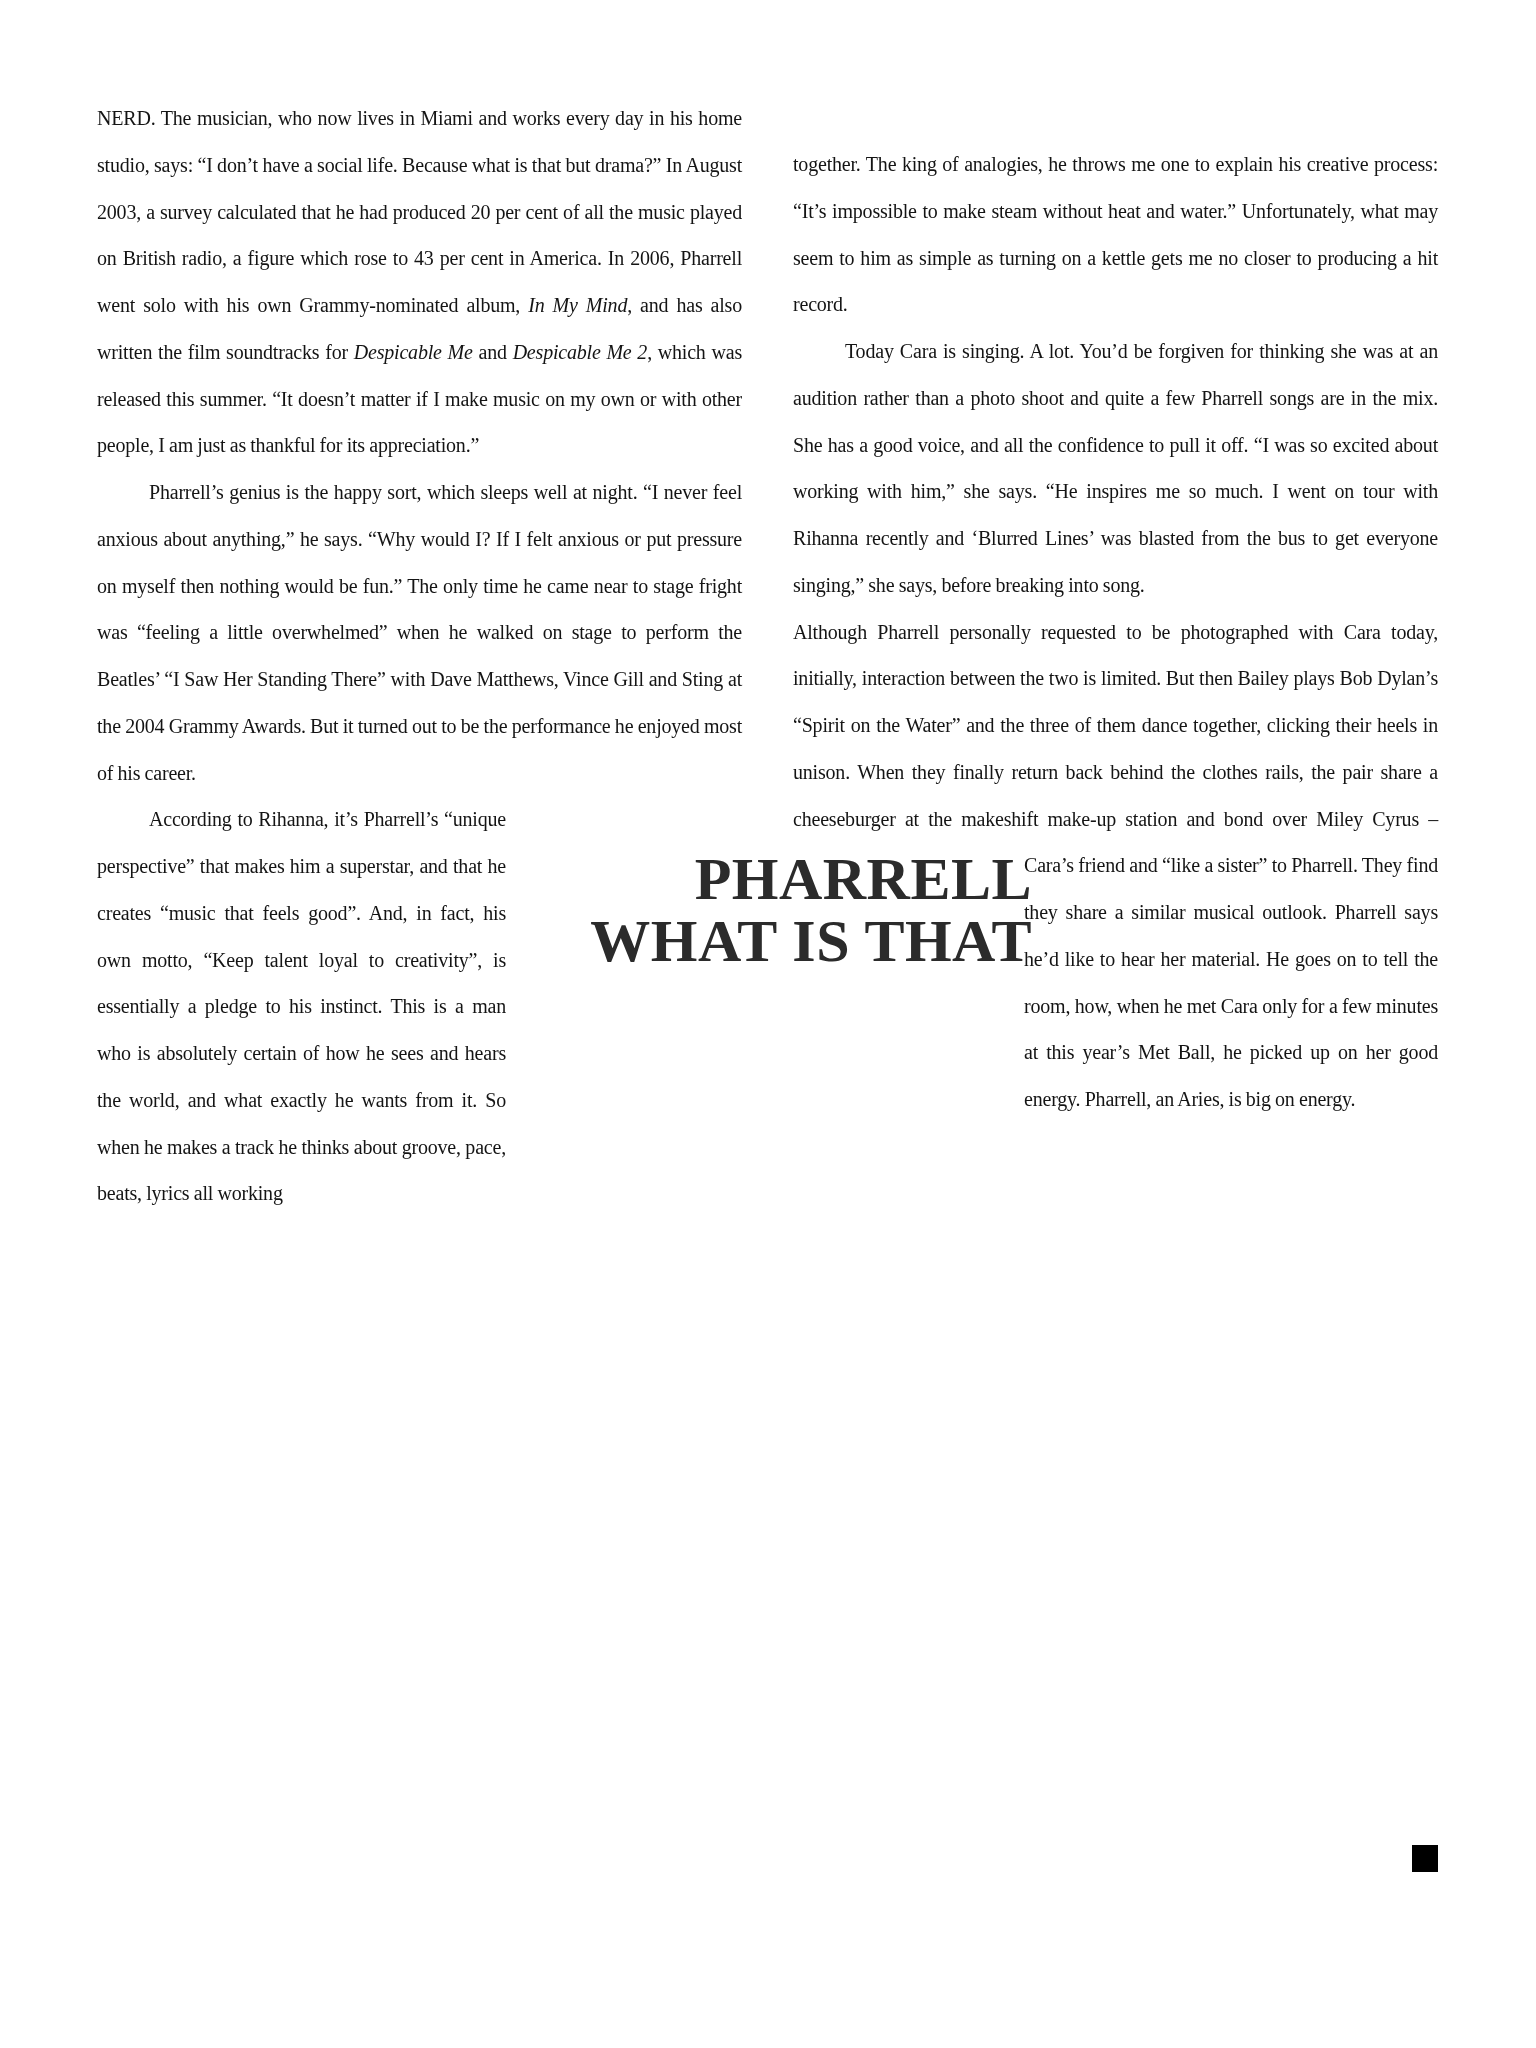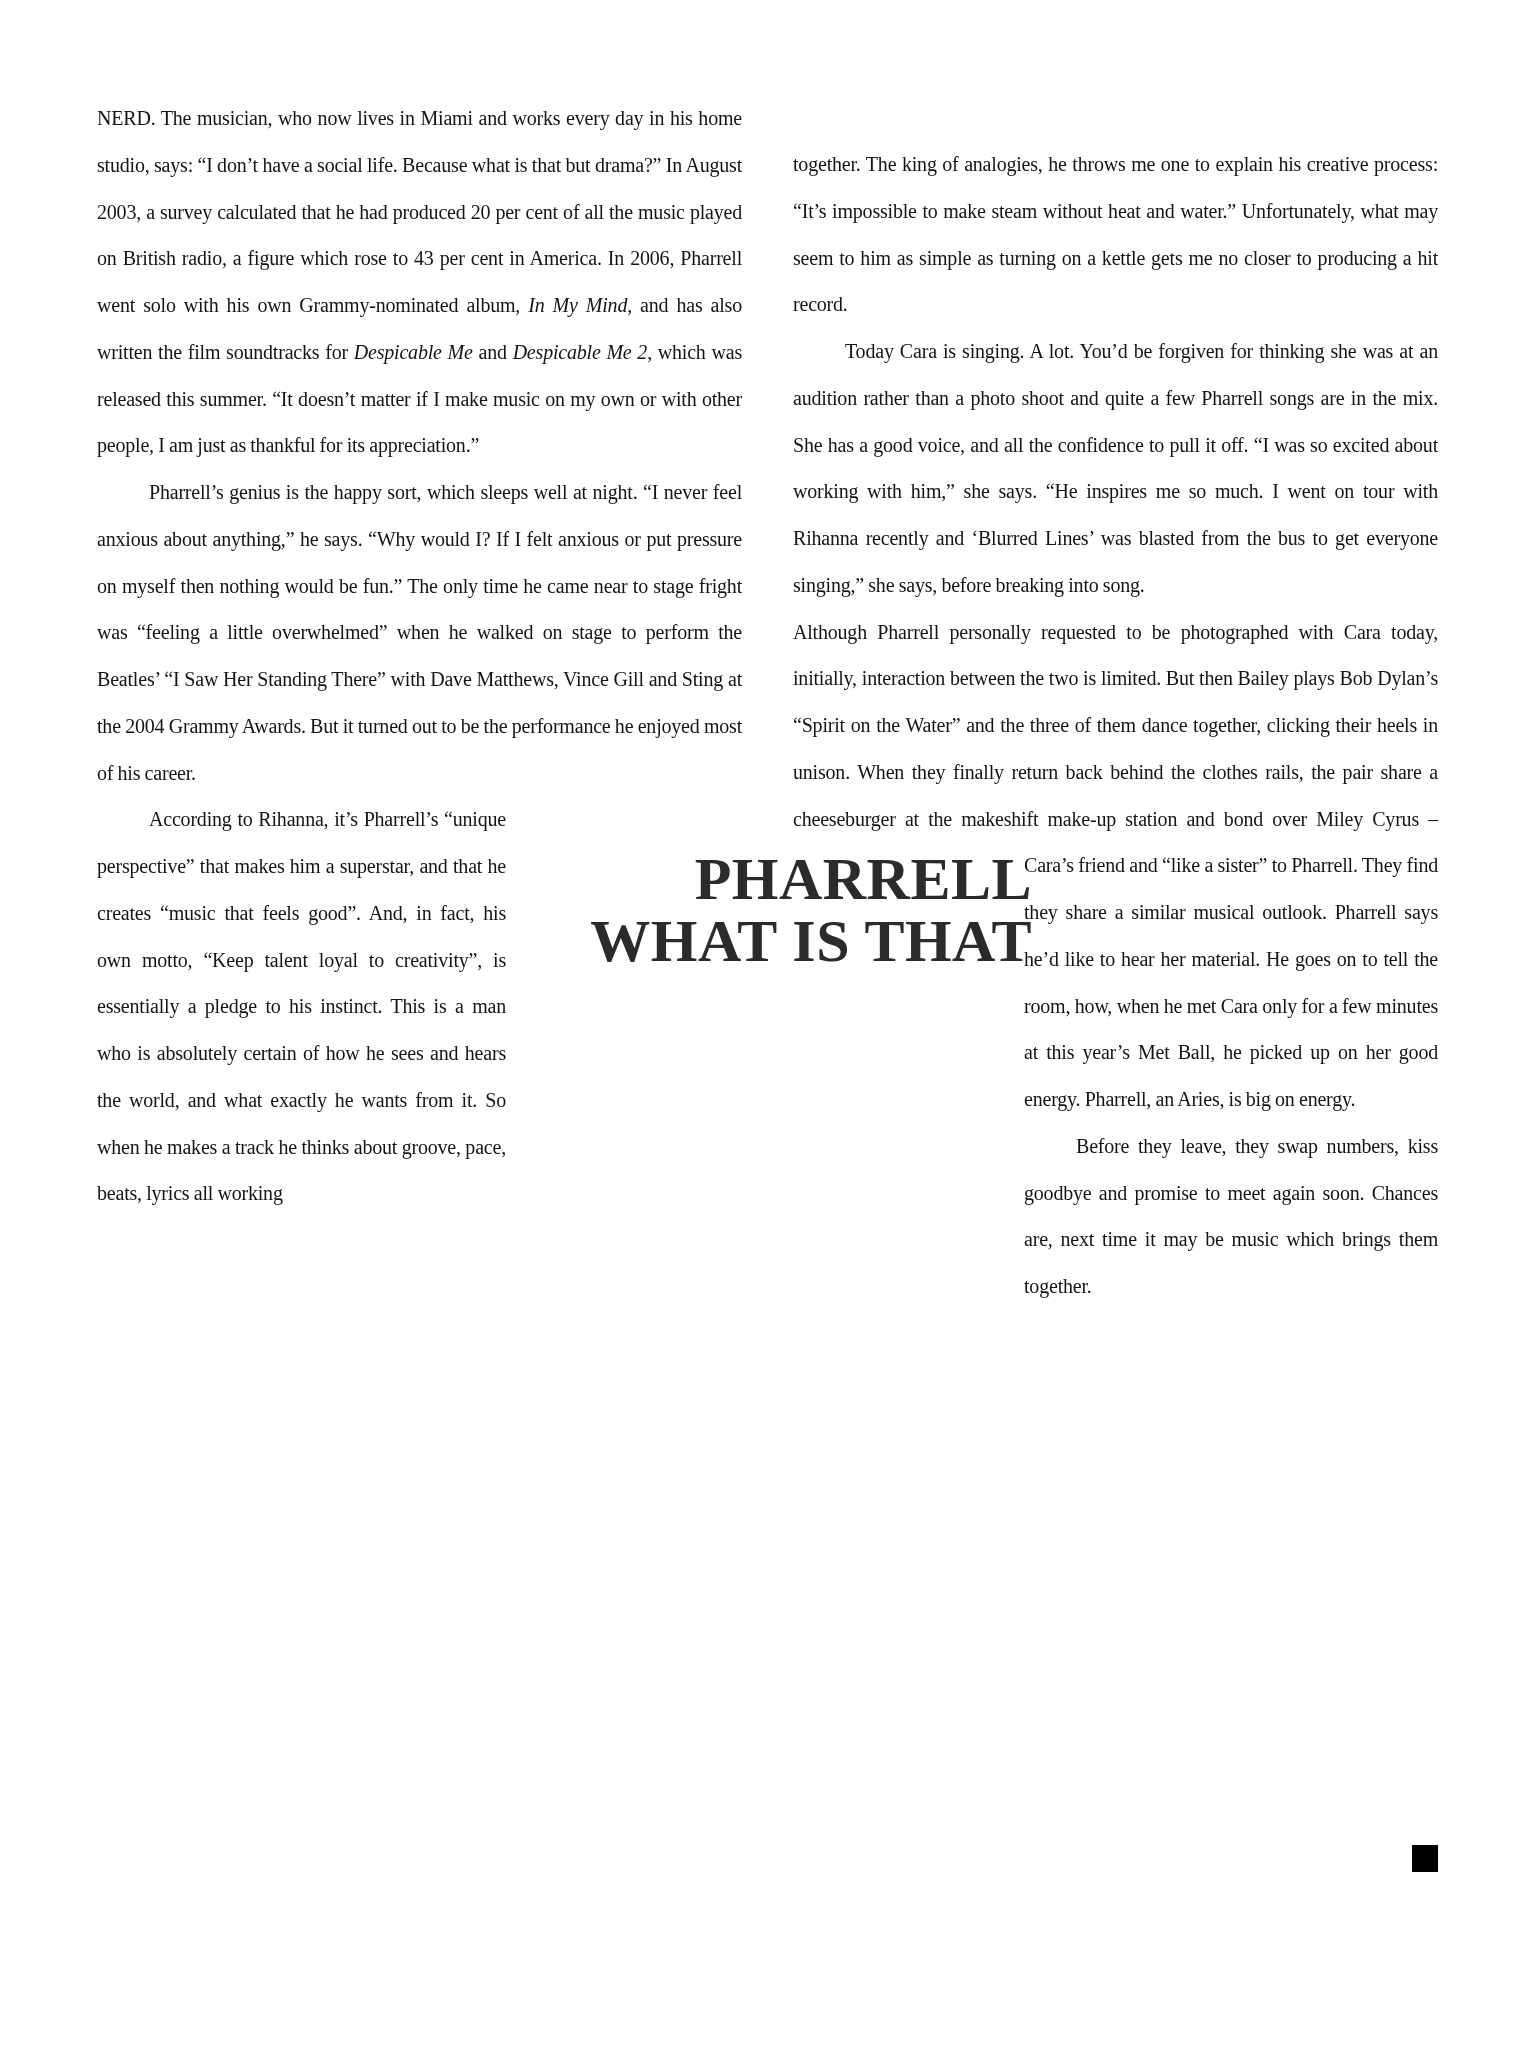--- a/index.html
+++ b/index.html
@@ -74,21 +74,20 @@
     <p class="indent"><span>Pharrell’s genius is the happy sort, which sleeps well at night. “I never feel anxious about anything,” he says. “Why would I? If I felt anxious or put pressure on myself then nothing would be fun.” The only time he came near to stage fright was “feeling a little overwhelmed” when he walked on stage to perform the Beatles’ “I Saw Her Standing There” with Dave Matthews, Vince Gill and Sting at the 2004 Grammy Awards. But it turned out to be the performance he enjoyed most of his career.</span></p>
     <p class="indent"><span>According to Rihanna, it’s Pharrell’s “unique perspective” that makes him a superstar, and that he creates “music that feels good”. And, in fact, his own motto, “Keep talent loyal to creativity”, is essentially a pledge to his instinct. This is a man who is absolutely certain of how he sees and hears the world, and what exactly he wants from it. So when he makes a track he thinks about groove, pace, beats, lyrics all working</span></p>
   </div>
 
   <div class="col col-right">
     <span class="push-l"></span>
       <span class="cut-l"></span>
     <p><span>together. The king of analogies, he throws me one to explain his creative process: “It’s impossible to make steam without heat and water.” Unfortunately, what may seem to him as simple as turning on a kettle gets me no closer to producing a hit record.</span></p>
     <p class="indent"><span>Today Cara is singing. A lot. You’d be forgiven for thinking she was at an audition rather than a photo shoot and quite a few Pharrell songs are in the mix. She has a good voice, and all the confidence to pull it off. “I was so excited about working with him,” she says. “He inspires me so much. I went on tour with Rihanna recently and ‘Blurred Lines’ was blasted from the bus to get everyone singing,” she says, before breaking into song.</span></p>
     <p><span>Although Pharrell personally requested to be photographed with Cara today, initially, interaction between the two is limited. But then Bailey plays Bob Dylan’s “Spirit on the Water” and the three of them dance together, clicking their heels in unison. When they finally return back behind the clothes rails, the pair share a cheeseburger at the makeshift make-up station and bond over Miley Cyrus – Cara’s friend and “like a sister” to Pharrell. They find they share a similar musical outlook. Pharrell says he’d like to hear her material. He goes on to tell the room, how, when he met Cara only for a few minutes at this year’s Met Ball, he picked up on her good energy. Pharrell, an Aries, is big on energy.</span></p>
-    <p class="indent"><span>Before they leave, they swap numbers, kiss goodbye and promise to meet again soon. Chances are, next time it may be music which brings them together.</span></p>
   </div>
 
   <div class="pullquote" style="color: rgb(43, 43, 43);">
     <div class="pq-line">PHARRELL</div>
     <div class="pq-line">WHAT IS THAT</div>
   </div>
 
   <div class="endmark">■</div>
 
 </div>

